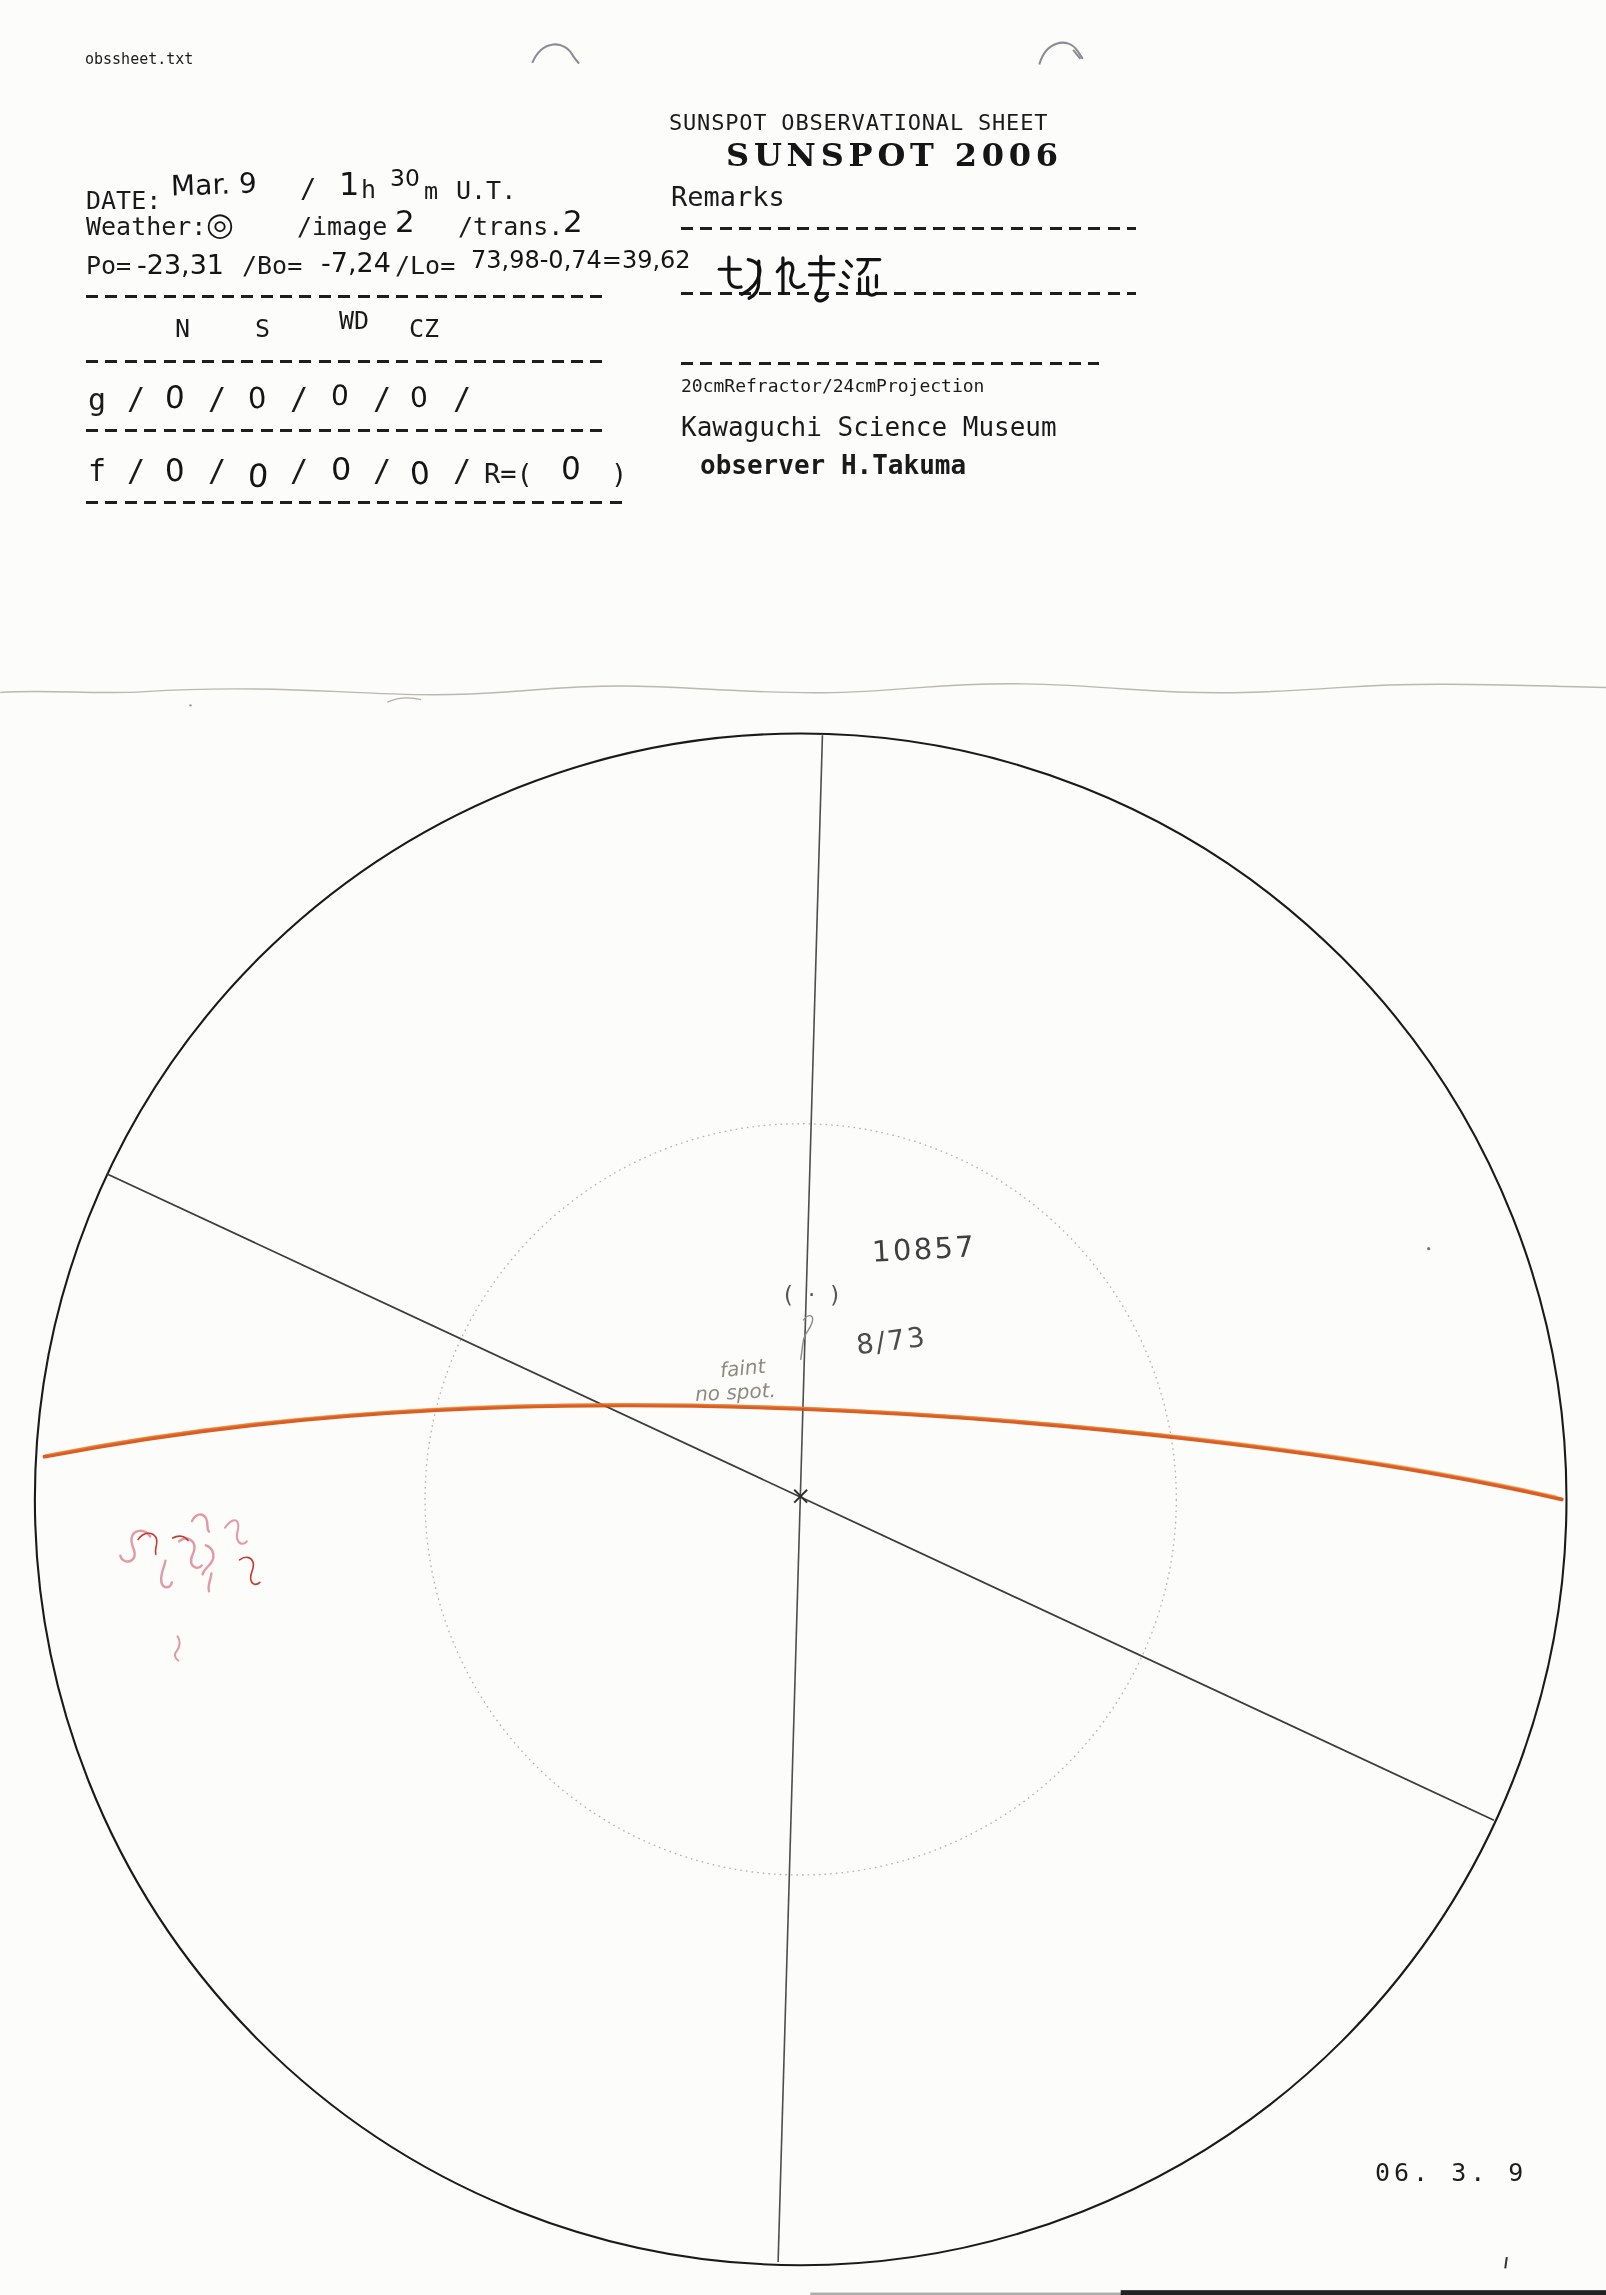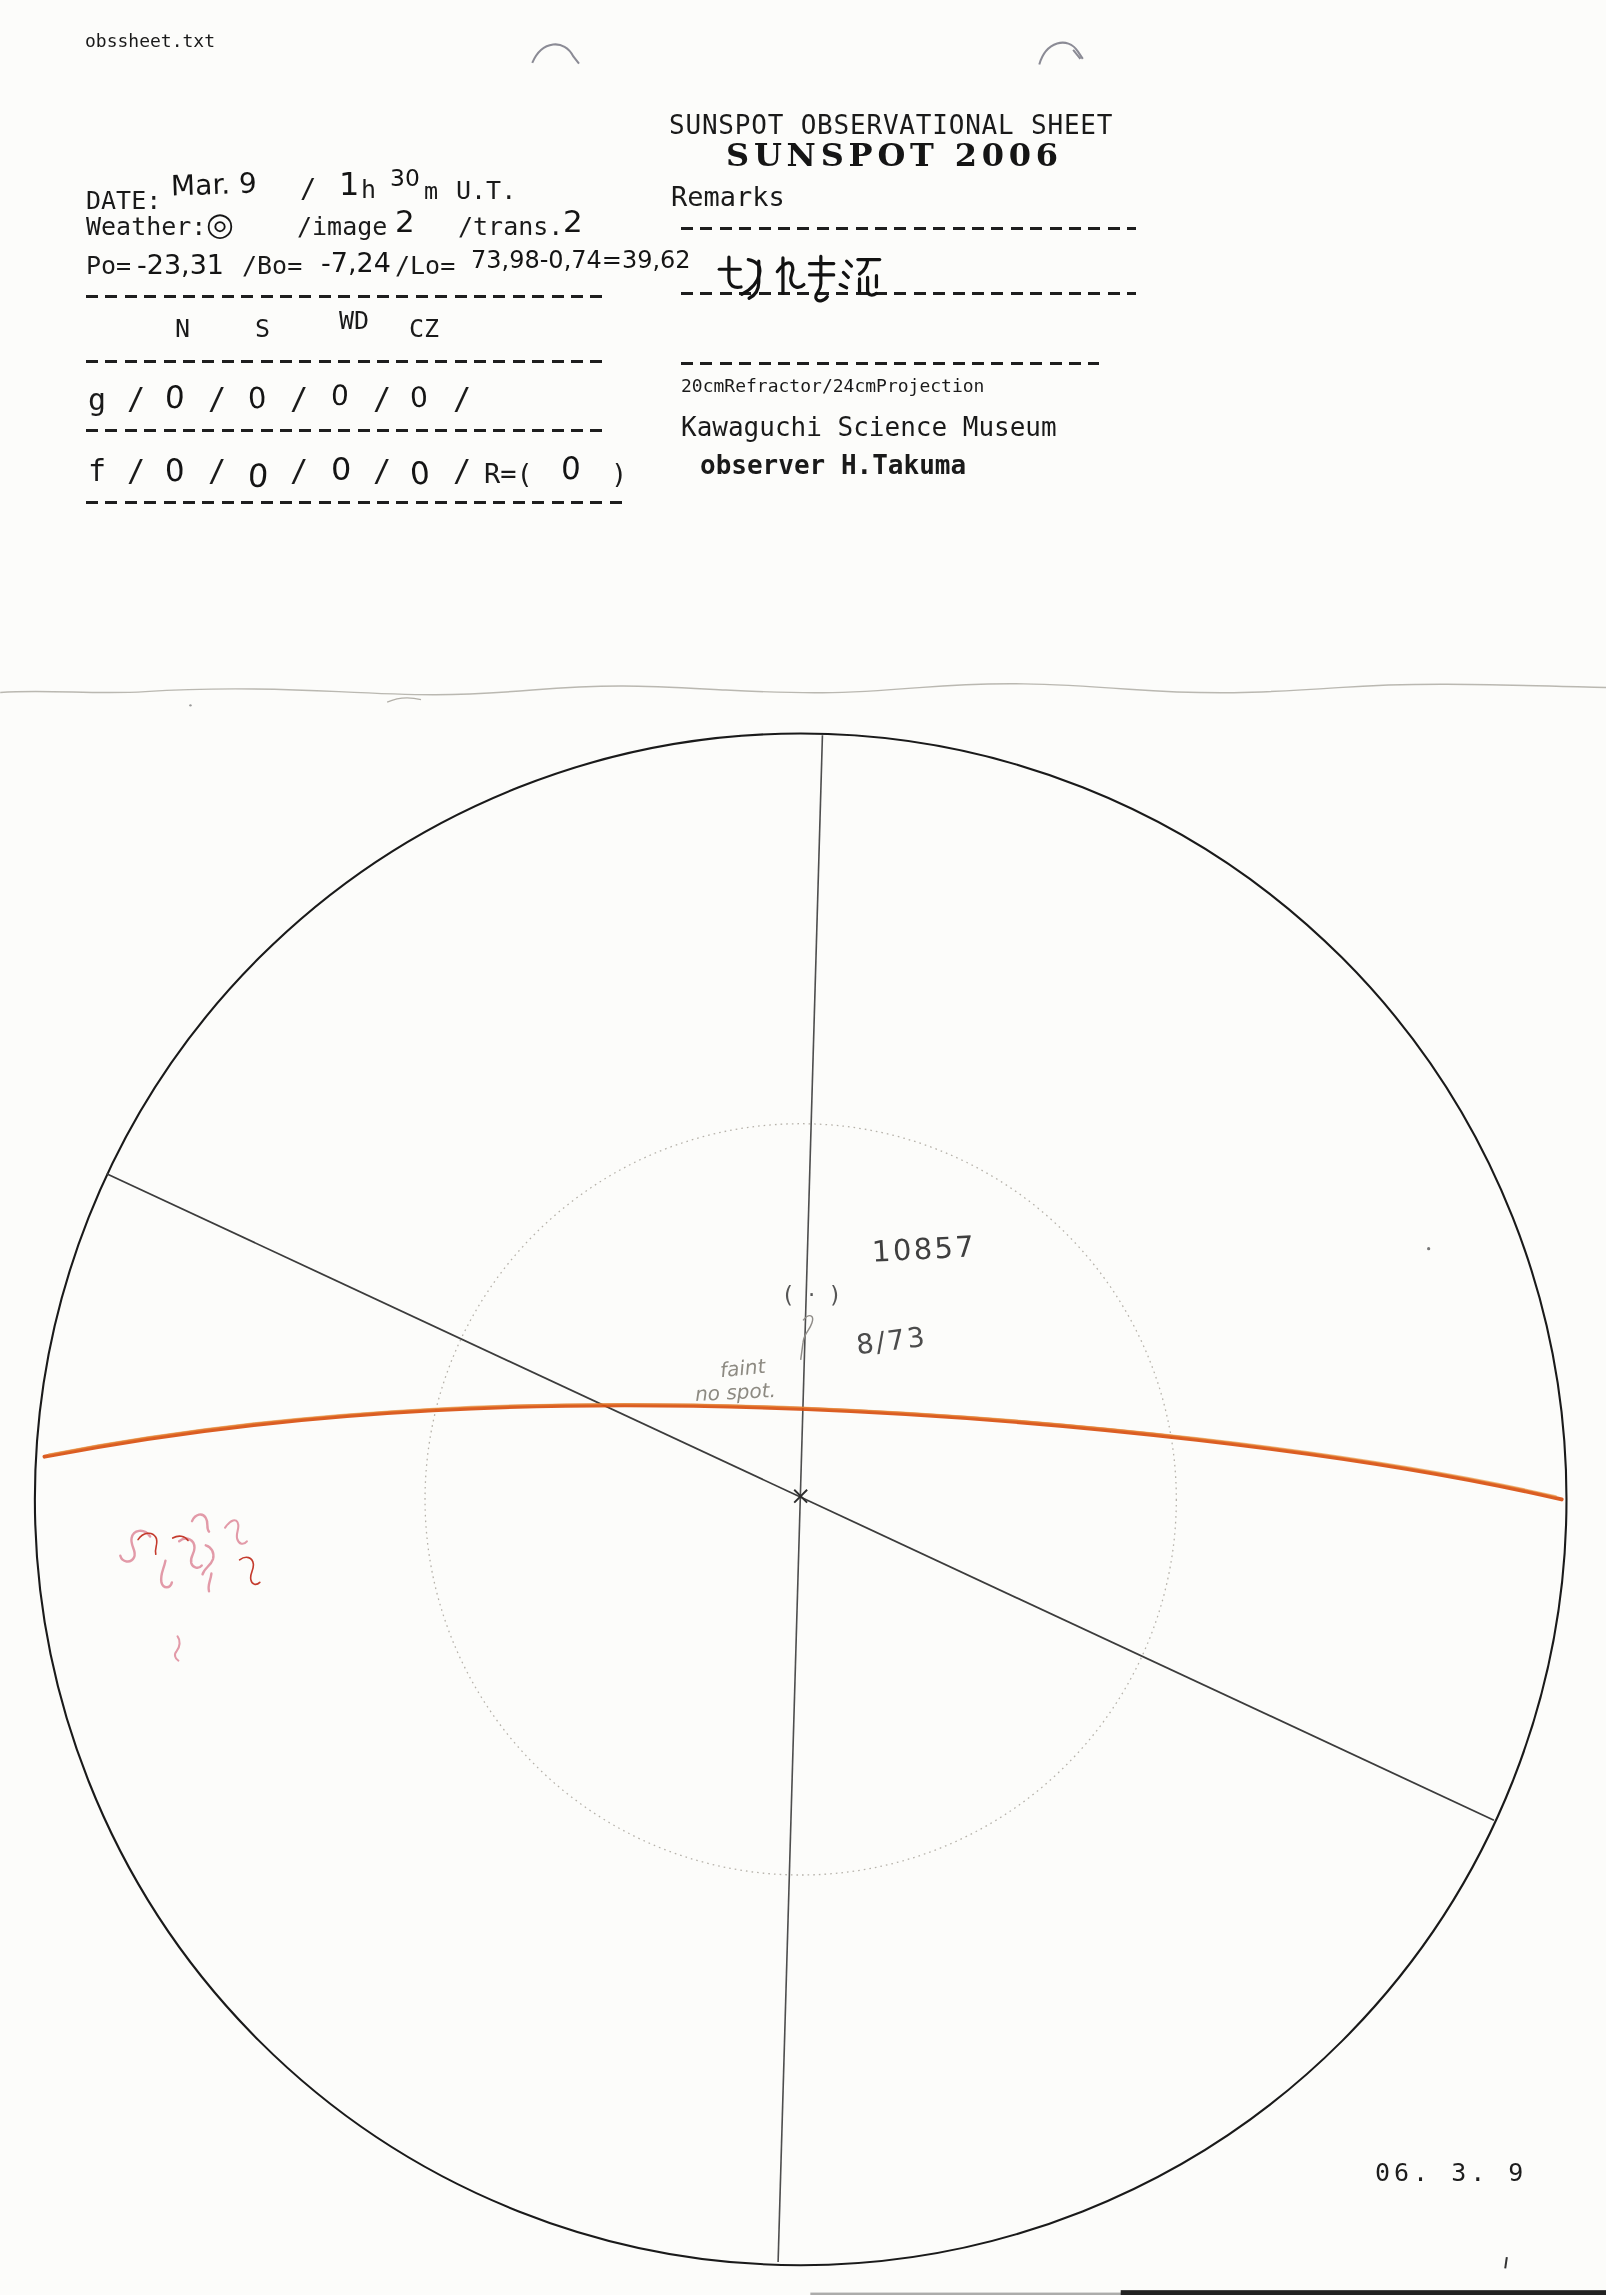--- a/index.html
+++ b/index.html
@@ -80,23 +80,23 @@
       <path d="M166,32 l6,6"></path>
       <path d="M162,47 l8,4"></path>
       <path d="M184,16 h27"></path>
       <path d="M196,16 c0,8 -4,14 -10,18"></path>
       <path d="M186,40 v16"></path>
       <path d="M196,38 v16 c0,6 5,8 11,4"></path>
       <path d="M207,36 v14"></path>
     </g>
   </svg>
 
-  <div class="abs mono txt" style="left:85px;top:32px;font-size:18px;">obssheet.txt</div>
+  <div class="abs mono txt" style="left:85px;top:52px;font-size:15px;">obssheet.txt</div>
 
-  <div class="abs mono txt" style="left:669px;top:112px;font-size:26px;letter-spacing:0.8px;">SUNSPOT OBSERVATIONAL SHEET</div>
+  <div class="abs mono txt" style="left:669px;top:112px;font-size:22px;letter-spacing:0.8px;">SUNSPOT OBSERVATIONAL SHEET</div>
   <div class="abs stamp txt" style="left:726px;top:139px;font-size:32px;letter-spacing:4.8px;">SUNSPOT 2006</div>
   <div class="abs mono txt" style="left:671px;top:183px;font-size:27px;">Remarks</div>
 
   <div class="abs mono txt" style="left:86px;top:188px;font-size:25px;">DATE:</div>
   <div class="abs hw txt" style="left:171px;top:171px;font-size:28px;transform:rotate(-2deg);">Mar. 9</div>
   <div class="abs mono txt" style="left:300px;top:175px;font-size:27px;">/</div>
   <div class="abs hw txt" style="left:339px;top:168px;font-size:32px;">1</div>
   <div class="abs mono txt" style="left:361px;top:177px;font-size:25px;">h</div>
   <div class="abs hw txt" style="left:390px;top:167px;font-size:23.4px;">30</div>
   <div class="abs mono txt" style="left:424px;top:180px;font-size:23.4px;">m</div>

